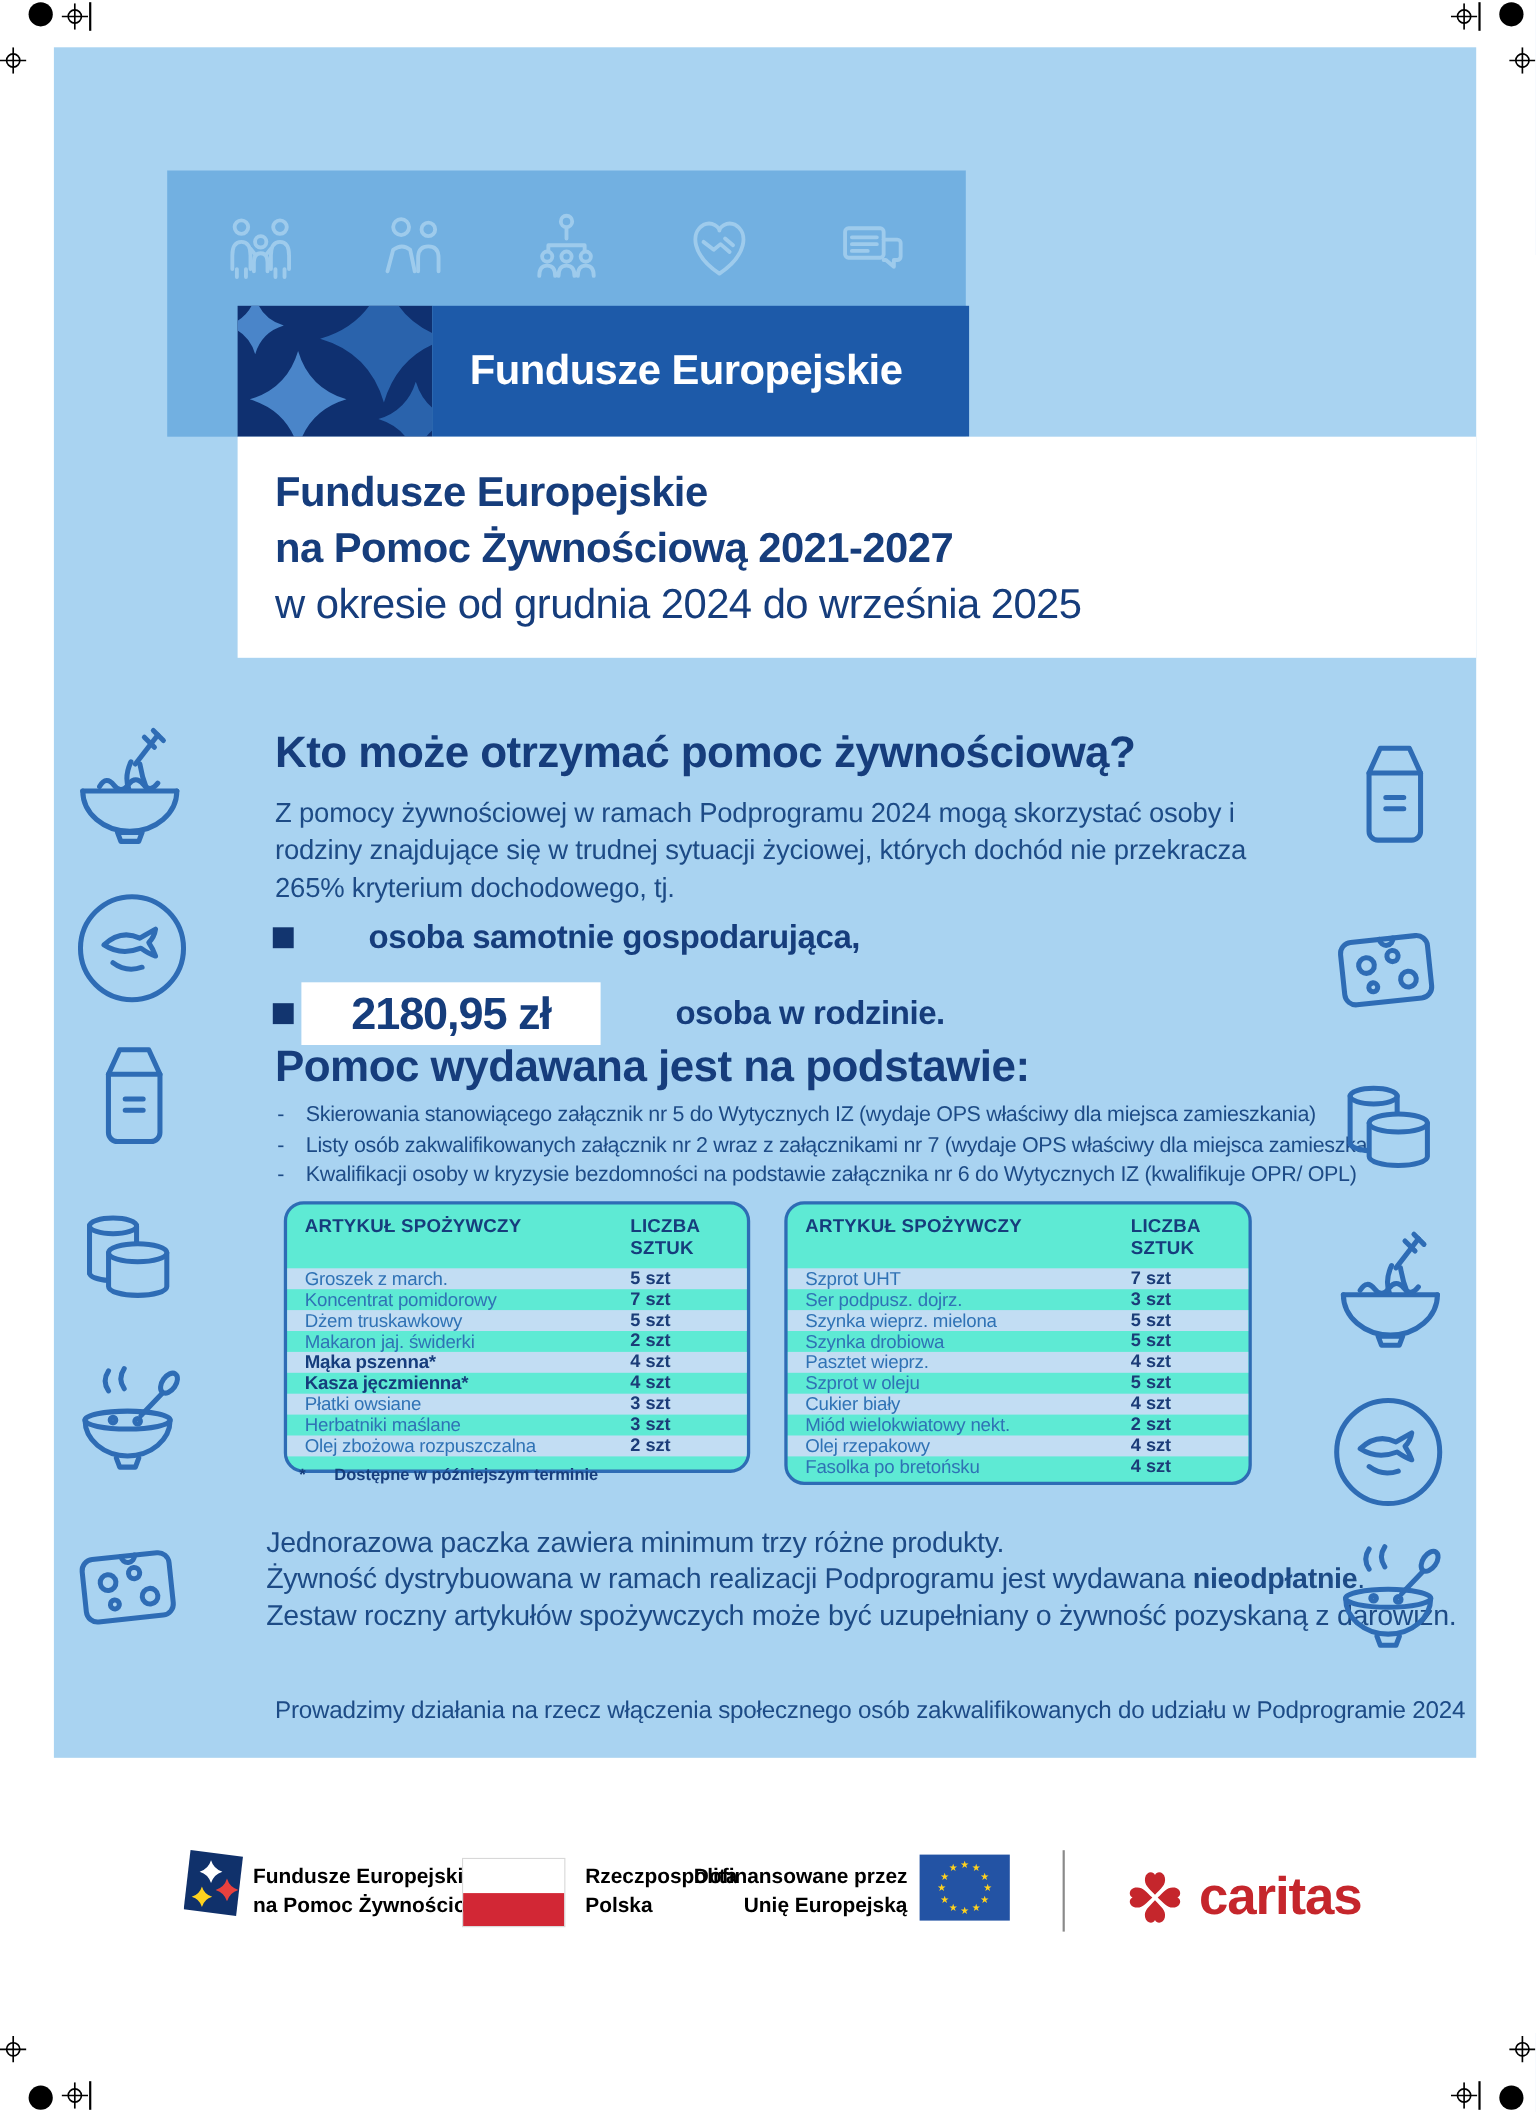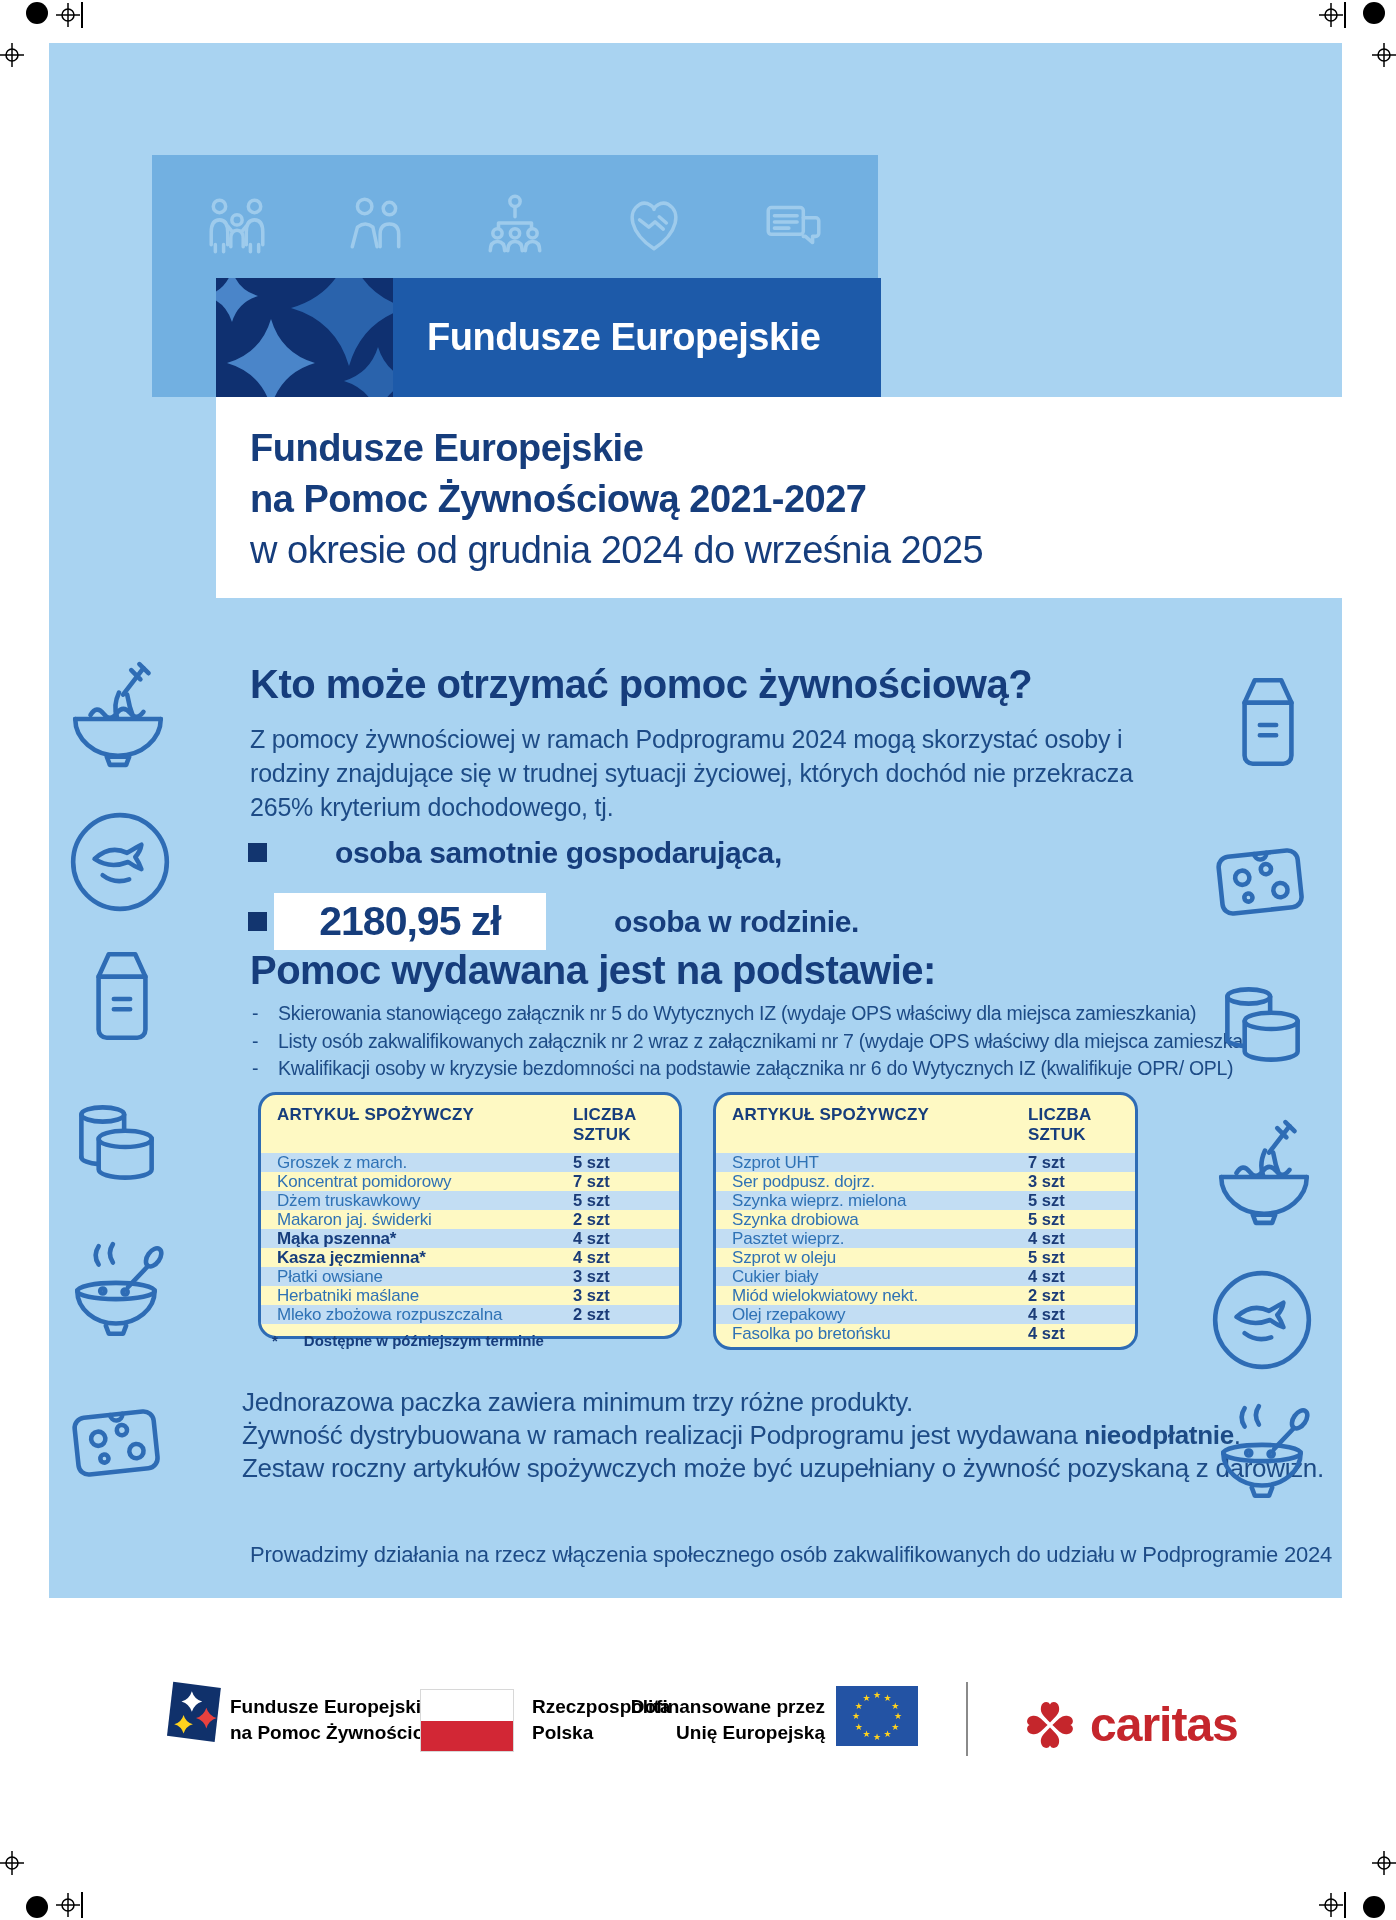--- a/index.html
+++ b/index.html
@@ -40,21 +40,21 @@
             font-size:41px; font-weight:bold; color:#163d7c; line-height:57px; letter-spacing:-1px; flex:none; }
   .th-label { margin-left:68px; font-size:30px; font-weight:bold; color:#163d7c; letter-spacing:-0.4px; white-space:nowrap; }
 
   .h2 { position:absolute; left:250px; top:948px; font-size:40px; font-weight:bold; color:#163d7c; letter-spacing:-0.5px; }
 
   .basis { position:absolute; left:252px; top:1000px; }
   .basis-item { display:flex; font-size:19.5px; line-height:27.5px; color:#1d4b86; letter-spacing:-0.3px; white-space:nowrap; }
   .basis-item .dash { width:26px; flex:none; }
 
   
-  .ftable { position:absolute; top:1092px; background:#fef9c3; border:3px solid #2e6cb5; border-radius:18px; overflow:hidden; }
+  .ftable { position:absolute; top:1092px; background:#5eead4; border:3px solid #2e6cb5; border-radius:18px; overflow:hidden; }
   .ftable.left  { left:258px; width:424px; padding-bottom:12px; }
   .ftable.right { left:713px; width:425px; padding-bottom:4px; }
   .t-head { display:grid; grid-template-columns:296px auto; padding:10px 16px 8px; }
   .t-head span { font-size:17px; font-weight:bold; color:#163d7c; letter-spacing:0.2px; }
   .trow { display:grid; grid-template-columns:296px auto; padding:0 16px; height:19px; line-height:19px; }
   .trow.shade { background:#c2ddf3; }
   .tname { font-size:17px; color:#2f72b5; letter-spacing:-0.2px; overflow:hidden; }
   .tname.bold { font-weight:bold; color:#163d7c; }
   .tqty { font-size:16.5px; font-weight:bold; color:#1b3c78; }
 
@@ -337,21 +337,21 @@
       </div>
       <div class="trow shade">
         <span class="tname">Płatki owsiane</span>
         <span class="tqty">3 szt</span>
       </div>
       <div class="trow">
         <span class="tname">Herbatniki maślane</span>
         <span class="tqty">3 szt</span>
       </div>
       <div class="trow shade">
-        <span class="tname">Mleko zbożowa rozpuszczalna</span>
+        <span class="tname">Olej zbożowa rozpuszczalna</span>
         <span class="tqty">2 szt</span>
       </div>
     </div>
   <div class="ftable right">
     <div class="t-head">
       <span>ARTYKUŁ SPOŻYWCZY</span>
       <span>LICZBA SZTUK</span>
     </div>
   <div class="trow shade">
         <span class="tname">Szprot UHT</span>

